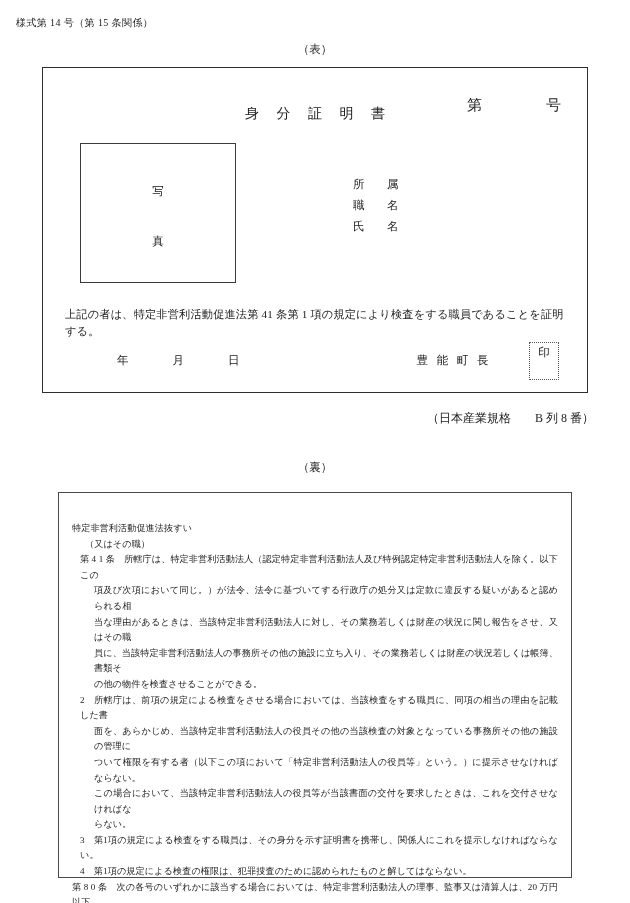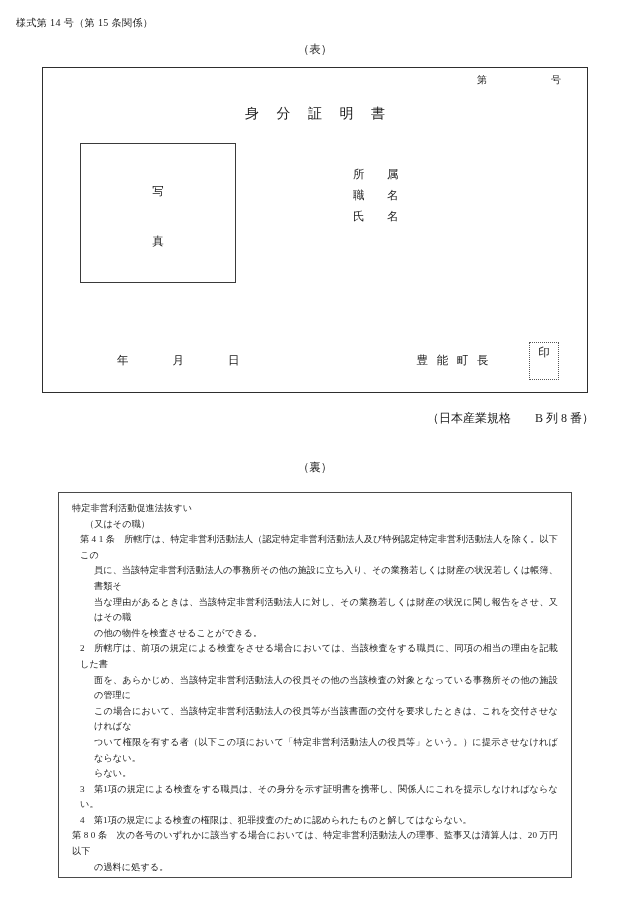--- a/index.html
+++ b/index.html
@@ -43,22 +43,22 @@
     top: 67px;
     width: 546px;
     height: 326px;
     border: 1.3px solid #2e2e2e;
     box-sizing: border-box;
     background: #fff;
   }
 
   #serial-no {
     right: 26px;
-    top: 5px;
-    font-size: 10px;
+    top: 28px;
+    font-size: 15px;
   }
   #serial-no .gap { display: inline-block; width: 64px; }
 
   #cert-title {
     top: 37px;
     left: 0;
     width: 100%;
     text-align: center;
     font-size: 14px;
   }
@@ -79,21 +79,21 @@
     width: 100%;
     text-align: center;
     font-size: 11.5px;
   }
   #photo-char-1 { top: 40px; }
   #photo-char-2 { top: 90px; }
 
   
   #holder-fields {
     left: 310px;
-    top: 96px;
+    top: 106px;
     font-size: 11.5px;
     line-height: 21px;
   }
   #holder-fields .fld { display: block; }
   #holder-fields .fld .k1 { display: inline-block; width: 34px; }
 
   
   #cert-statement {
     left: 22px;
     top: 238px;
@@ -137,21 +137,21 @@
 
   
   #back-card {
     left: 58px;
     top: 492px;
     width: 514px;
     height: 386px;
     border: 1.2px solid #4a4a4a;
     box-sizing: border-box;
     background: #fff;
-    padding: 8px 13px 0 13px;
+    padding: 28px 13px 0 13px;
   }
 
   .law {
     font-size: 9.1px;
     line-height: 15.6px;
     letter-spacing: 0.012em;
     text-align: justify;
     text-justify: inter-character;
   }
   .law .ln { display: block; white-space: pre-wrap; }
@@ -189,20 +189,21 @@
       <span class="k1">所</span><span>属</span>
     </span>
     <span class="fld">
       <span class="k1">職</span><span>名</span>
     </span>
     <span class="fld">
       <span class="k1">氏</span><span>名</span>
     </span>
   </div>
 
+  <div class="abs" id="cert-statement">上記の者は、特定非営利活動促進法第 41 条第 1 項の規定により検査をする職員であることを証明する。</div>
 
   <div class="abs" id="issue-row">
     <span id="date-blanks" class="nowrap">
       <span>年</span><span class="u"></span><span>月</span><span class="u"></span><span>日</span>
     </span>
     <span id="issuer-name" class="nowrap">豊能町長</span>
     <span id="seal-box">印</span>
   </div>
 
 </div>
@@ -211,28 +212,29 @@
 
 <div class="abs side-label" id="back-side-label">（裏）</div>
 
 <div class="abs" id="back-card">
   <div class="law">
 
     <span class="ln i0">特定非営利活動促進法抜すい</span>
     <span class="ln i1">（又はその職）</span>
 
     <span class="ln i2">第 4 1 条　所轄庁は、特定非営利活動法人（認定特定非営利活動法人及び特例認定特定非営利活動法人を除く。以下この</span>
+    <span class="ln i3">項及び次項において同じ。）が法令、法令に基づいてする行政庁の処分又は定款に違反する疑いがあると認められる相</span>
+    <span class="ln i3">当な理由があるときは、当該特定非営利活動法人に対し、その業務若しくは財産の状況に関し報告をさせ、又はその職</span>
     <span class="ln i3">員に、当該特定非営利活動法人の事務所その他の施設に立ち入り、その業務若しくは財産の状況若しくは帳簿、書類そ</span>
-    <span class="ln i3">当な理由があるときは、当該特定非営利活動法人に対し、その業務若しくは財産の状況に関し報告をさせ、又はその職</span>
     <span class="ln i3">の他の物件を検査させることができる。</span>
 
     <span class="ln i2">2　所轄庁は、前項の規定による検査をさせる場合においては、当該検査をする職員に、同項の相当の理由を記載した書</span>
     <span class="ln i3">面を、あらかじめ、当該特定非営利活動法人の役員その他の当該検査の対象となっている事務所その他の施設の管理に</span>
+    <span class="ln i3">ついて権限を有する者（以下この項において「特定非営利活動法人の役員等」という。）に提示させなければならない。</span>
     <span class="ln i3">この場合において、当該特定非営利活動法人の役員等が当該書面の交付を要求したときは、これを交付させなければな</span>
-    <span class="ln i3">ついて権限を有する者（以下この項において「特定非営利活動法人の役員等」という。）に提示させなければならない。</span>
     <span class="ln i3">らない。</span>
 
     <span class="ln i2">3　第1項の規定による検査をする職員は、その身分を示す証明書を携帯し、関係人にこれを提示しなければならない。</span>
 
     <span class="ln i2">4　第1項の規定による検査の権限は、犯罪捜査のために認められたものと解してはならない。</span>
 
     <span class="ln i0">第 8 0 条　次の各号のいずれかに該当する場合においては、特定非営利活動法人の理事、監事又は清算人は、20 万円以下</span>
     <span class="ln i3">の過料に処する。</span>
 
   </div>

